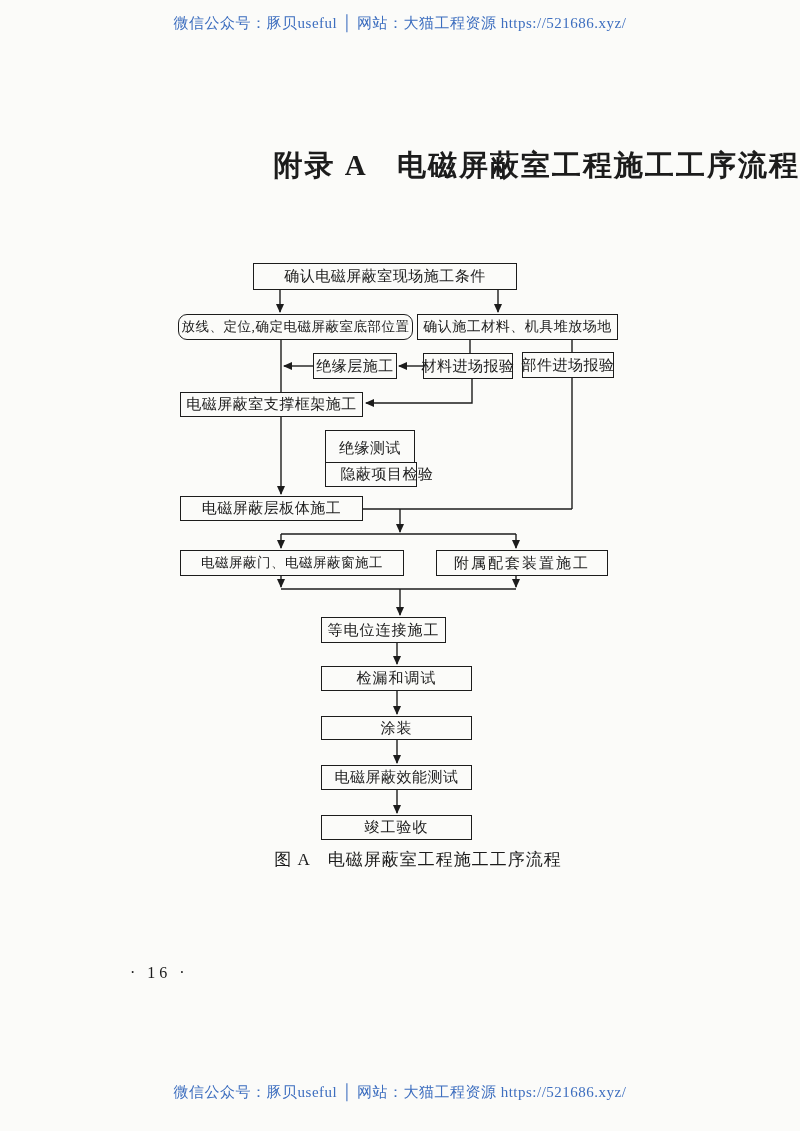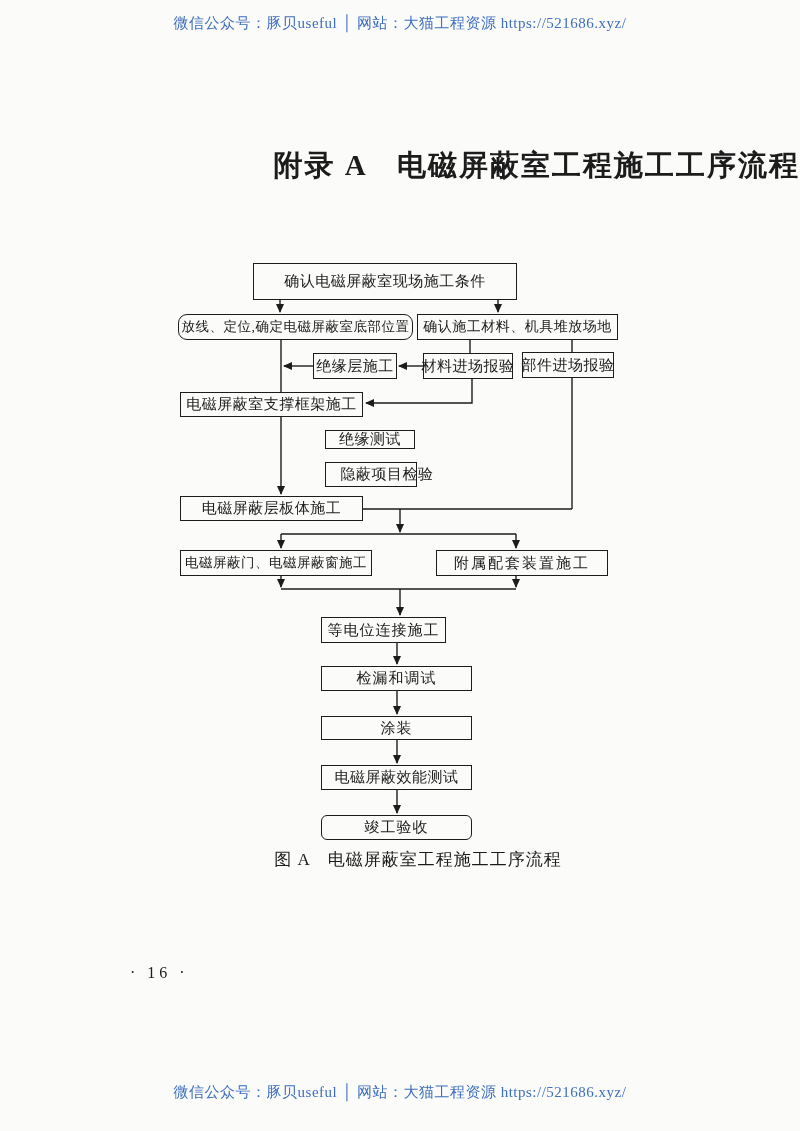--- a/index.html
+++ b/index.html
@@ -82,35 +82,35 @@
     <path d="M516,576 L516,587" marker-end="url(#ah)"></path>
     <path d="M281,589 L516,589"></path>
     <path d="M400,589 L400,615" marker-end="url(#ah)"></path>
     <path d="M397,643 L397,664" marker-end="url(#ah)"></path>
     <path d="M397,691 L397,714" marker-end="url(#ah)"></path>
     <path d="M397,740 L397,763" marker-end="url(#ah)"></path>
     <path d="M397,790 L397,813" marker-end="url(#ah)"></path>
   </g>
 </svg>
 
-<div class="flow-box" style="left:253px;top:263px;width:264px;height:37px;">确认电磁屏蔽室现场施工条件</div>
+<div class="flow-box" style="left:253px;top:263px;width:264px;height:27px;">确认电磁屏蔽室现场施工条件</div>
 <div class="flow-box" style="left:178px;top:314px;width:235px;height:26px;font-size:13.5px;border-radius:9px;">放线、定位,确定电磁屏蔽室底部位置</div>
 <div class="flow-box" style="left:417px;top:314px;width:201px;height:26px;font-size:14px;">确认施工材料、机具堆放场地</div>
 <div class="flow-box" style="left:313px;top:353px;width:84px;height:26px;">绝缘层施工</div>
 <div class="flow-box" style="left:423px;top:353px;width:90px;height:26px;">材料进场报验</div>
 <div class="flow-box" style="left:522px;top:352px;width:92px;height:26px;">部件进场报验</div>
 <div class="flow-box" style="left:180px;top:392px;width:183px;height:25px;">电磁屏蔽室支撑框架施工</div>
-<div class="flow-box" style="left:325px;top:430px;width:90px;height:19px;">绝缘测试</div>
+<div class="flow-box" style="left:325px;top:430px;width:90px;height:37px;">绝缘测试</div>
 <div class="flow-box" style="left:325px;top:462px;width:92px;height:25px;padding-left:32px;">隐蔽项目检验</div>
 <div class="flow-box" style="left:180px;top:496px;width:183px;height:25px;">电磁屏蔽层板体施工</div>
-<div class="flow-box" style="left:180px;top:550px;width:192px;height:26px;font-size:13.5px;">电磁屏蔽门、电磁屏蔽窗施工</div>
+<div class="flow-box" style="left:180px;top:550px;width:224px;height:26px;font-size:13.5px;">电磁屏蔽门、电磁屏蔽窗施工</div>
 <div class="flow-box" style="left:436px;top:550px;width:172px;height:26px;letter-spacing:2px;">附属配套装置施工</div>
 <div class="flow-box" style="left:321px;top:617px;width:125px;height:26px;letter-spacing:1px;">等电位连接施工</div>
 <div class="flow-box" style="left:321px;top:666px;width:151px;height:25px;letter-spacing:1px;">检漏和调试</div>
 <div class="flow-box" style="left:321px;top:716px;width:151px;height:24px;letter-spacing:1px;">涂装</div>
 <div class="flow-box" style="left:321px;top:765px;width:151px;height:25px;">电磁屏蔽效能测试</div>
-<div class="flow-box" style="left:321px;top:815px;width:151px;height:25px;letter-spacing:1px;border-radius:6px;">竣工验收</div>
+<div class="flow-box" style="left:321px;top:815px;width:151px;height:25px;letter-spacing:1px;">竣工验收</div>
 
 <div class="caption">图 A　电磁屏蔽室工程施工工序流程</div>
 
 <div class="page-number">· 16 ·</div>
 
 <div class="watermark" style="top:1083px;color:#3d6ebf;">微信公众号：豚贝useful │ 网站：大猫工程资源 https://521686.xyz/</div>
 
 </body></html>

